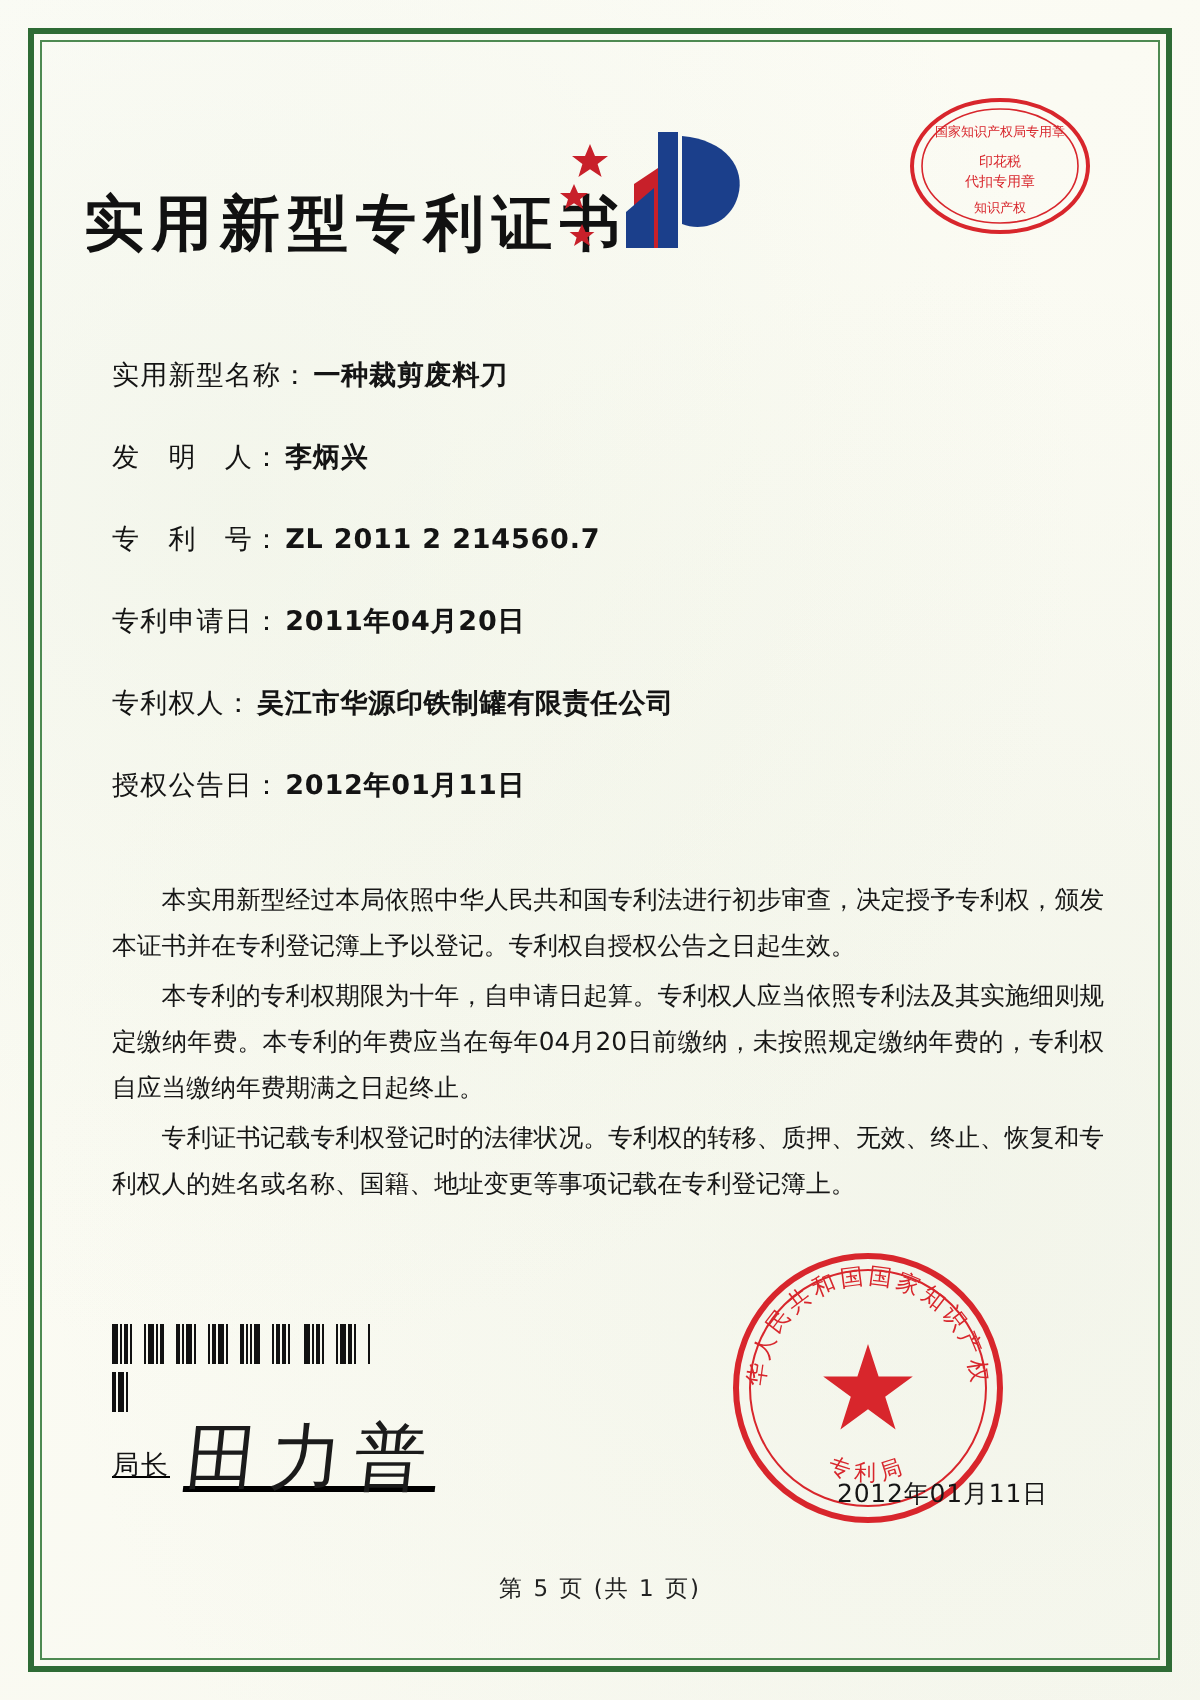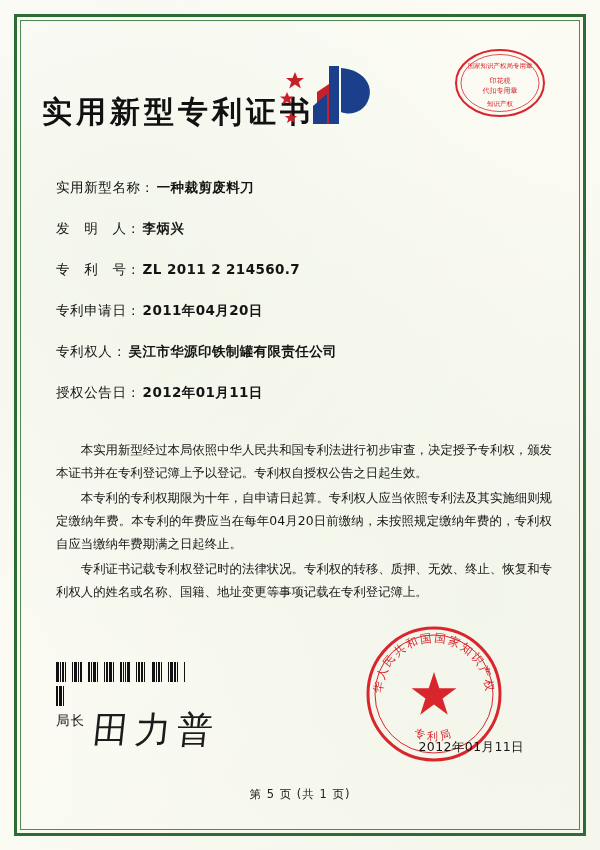--- a/index.html
+++ b/index.html
@@ -146,20 +146,22 @@
     height: 100%;
     margin-right: 1px;
   }
 
   
   .sign-area {
     position: absolute;
     left: 14px;
     bottom: 62px;
     display: flex;
+    align-items: flex-end;
+    text-decoration: underline;
   }
   .sign-label {
     font-size: 13.5px;
     color: #141414;
     margin-right: 8px;
     margin-bottom: 6px;
     letter-spacing: 1px;
   }
   .signature {
     font-family: "DejaVu Serif", "Liberation Serif", serif;

